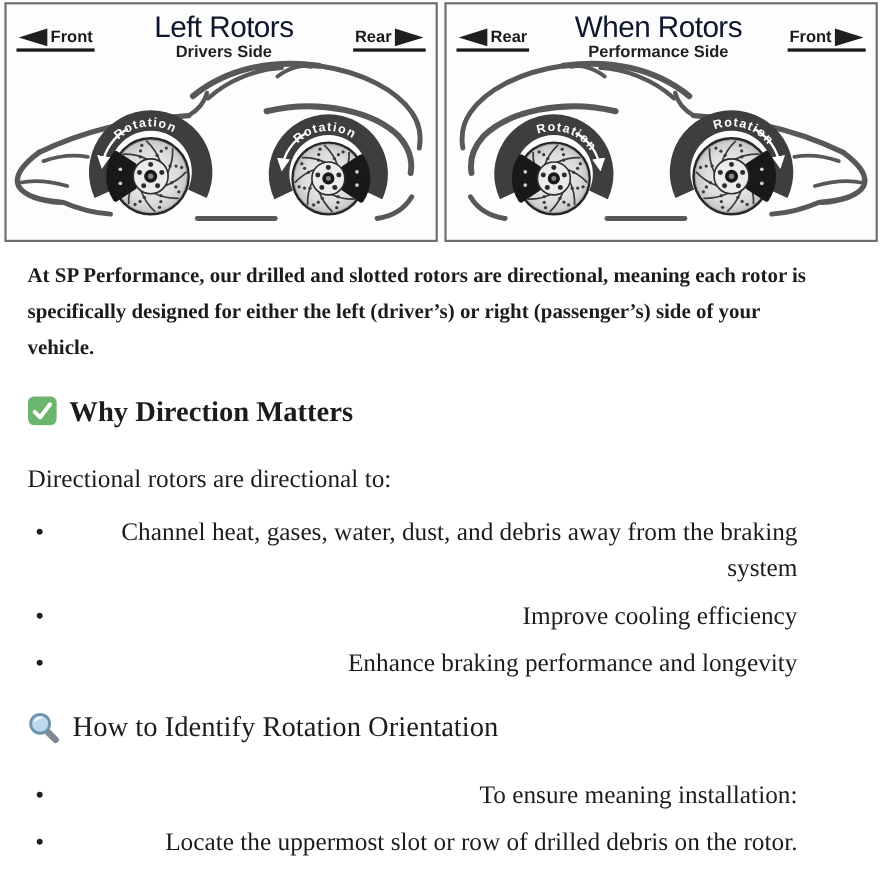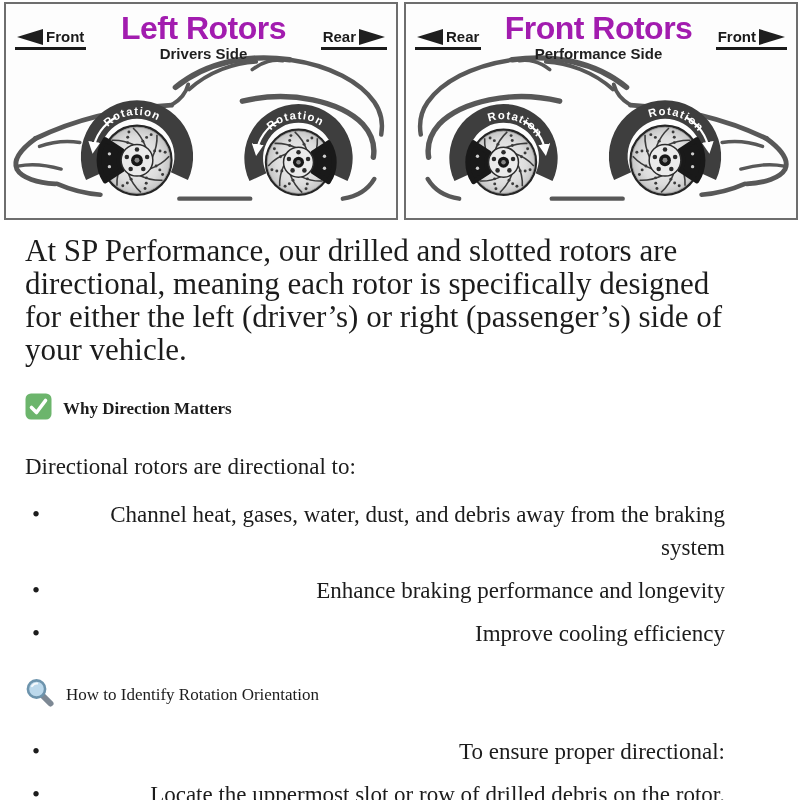--- a/index.html
+++ b/index.html
@@ -25,26 +25,26 @@
   }
   .dir-label {
     display:flex; align-items:center; gap:3px;
     font-weight:700; font-size:15px; color:#1a1a1a;
     border-bottom:3px solid #1a1a1a; padding:0 2px 2px 2px; margin-top:7px;
   }
   .arr { width:0; height:0; border-top:8px solid transparent; border-bottom:8px solid transparent; }
   .arr-left  { border-right:26px solid #1f1f1f; }
   .arr-right { border-left:26px solid #1f1f1f; }
   .panel-title-block { text-align:center; margin-top:1px; }
-  .panel-title { font-size:32px; font-weight:700; letter-spacing:-0.5px; color:#a21caf; }
+  .panel-title { font-size:27px; font-weight:400; letter-spacing:-0.5px; color:#0f172a; }
   .panel-subtitle { font-size:15px; font-weight:700; color:#1f1f1f; margin-top:-2px; }
 
   
-  .intro { font-size:31px; line-height:33px; max-width:715px; margin-top:14px; }
-  .sec-heading { font-size:17px; margin-top:27px; display:flex; align-items:center; gap:11px; }
+  .intro { font-size:19px; line-height:33px; max-width:715px; margin-top:14px;font-weight:bold; }
+  .sec-heading { font-size:26px; margin-top:27px; display:flex; align-items:flex-start; gap:11px; }
   .sec-heading .h-text-bold { font-weight:700; }
   .sec-heading .h-text-reg  { font-weight:400; }
   .icon-badge { flex:0 0 auto; display:inline-block; }
   .lead { font-size:23px; line-height:33px; margin-top:25px; }
   ul.blist { list-style:none; margin:15px 0 0 0; padding-left:7px; max-width:700px; }
   ul.blist li {
     position:relative; padding-left:23px;
     font-size:23px; line-height:33px; margin-bottom:10px;text-align:right;
   }
   ul.blist li::before {
@@ -324,21 +324,21 @@
         <path id="tp1_1" d="M 59.9 147.7 A 40 40 0 0 1 138.1 147.7" fill="none"></path>
         <path d="M 119.2 118.0 A 43 43 0 0 1 141.6 150.0" fill="none" stroke="#ffffff" stroke-width="2.2" marker-end="url(#ah1)"></path>
         <text fill="#ffffff" font-family="Liberation Sans, sans-serif" font-size="11.5" font-weight="bold" letter-spacing="1.2"><textPath href="#tp1_1" startOffset="36%">Rotation</textPath></text>
       </svg>
     <div class="panel-header">
       <div class="dir-label">
         <span class="arr arr-left"></span>
         <span>Rear</span>
       </div>
       <div class="panel-title-block">
-        <div class="panel-title">Front Rotors</div>
+        <div class="panel-title">When Rotors</div>
         <div class="panel-subtitle">Performance Side</div>
       </div>
       <div class="dir-label">
         <span>Front</span>
         <span class="arr arr-right"></span>
       </div>
     </div>
   </div>
 
 </div>
@@ -352,32 +352,32 @@
       <path class="chk-mark" d="M6.5 14.5 L11.5 19.5 L20.5 7.5" fill="none" stroke="#ffffff" stroke-width="3.6" stroke-linecap="round" stroke-linejoin="round"></path>
     </svg>
   </span>
   <span class="h-text-bold">Why Direction Matters</span>
 </h2>
 
 <p class="lead">Directional rotors are directional to:</p>
 
 <ul class="blist">
   <li>Channel heat, gases, water, dust, and debris away from the braking system</li>
+  <li>Improve cooling efficiency</li>
   <li>Enhance braking performance and longevity</li>
-  <li>Improve cooling efficiency</li>
 </ul>
 
 <h2 class="sec-heading">
   <span class="icon-badge">
     <svg width="30" height="31" viewBox="0 0 30 31">
       <line class="mag-handle" x1="18.5" y1="19.5" x2="25.5" y2="26.5" stroke="#7d8894" stroke-width="6" stroke-linecap="round"></line>
       <circle class="mag-ring" cx="11.5" cy="12" r="8.6" fill="#bcd9ec" stroke="#6d94ad" stroke-width="2.6"></circle>
       <path d="M7 9.2 Q9 6.4 12.2 6.6" fill="none" stroke="#ffffff" stroke-width="2" stroke-linecap="round" opacity="0.85"></path>
     </svg>
   </span>
   <span class="h-text-reg">How to Identify Rotation Orientation</span>
 </h2>
 
 <ul class="blist" style="margin-top:22px">
-  <li>To ensure proper directional:</li>
+  <li>To ensure meaning installation:</li>
   <li>Locate the uppermost slot or row of drilled debris on the rotor.</li>
   <li>When installed, this pattern should sweep toward the rear of the vehicle.</li>
 </ul>
 
 </body></html>

